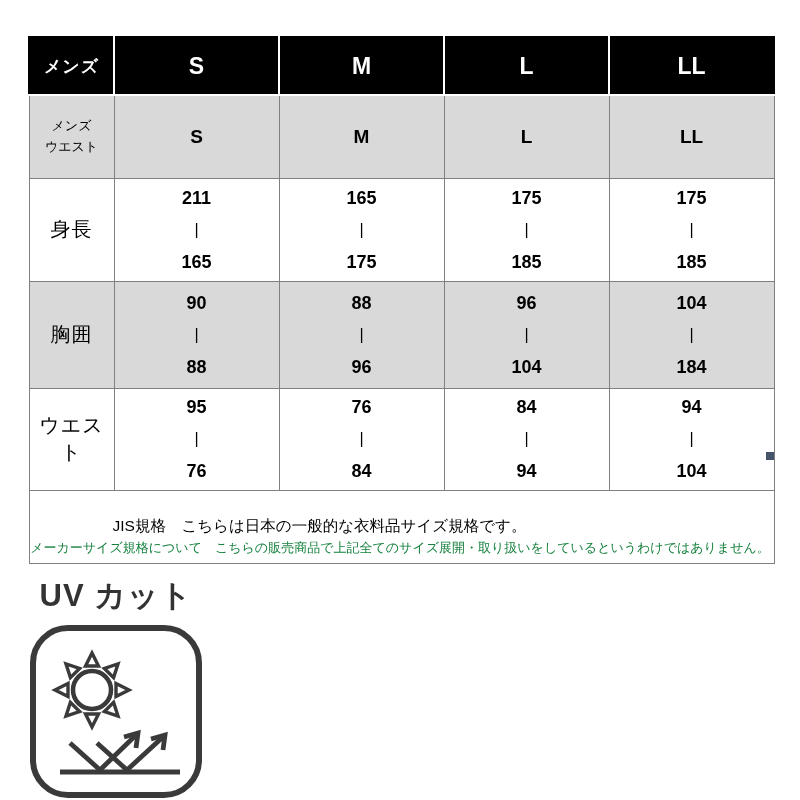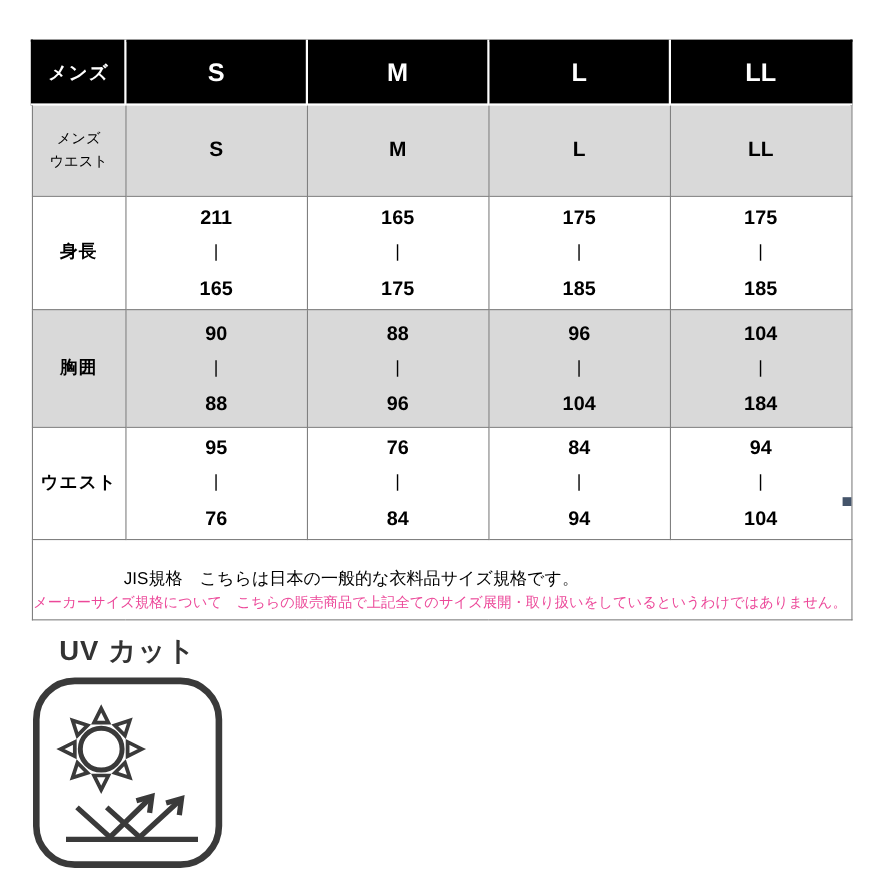--- a/index.html
+++ b/index.html
@@ -22,35 +22,35 @@
   thead th:last-child  { border-right:2px solid #000; }
   tr.h-header { height:58px; }
   tr.h-alias  { height:83px; }
   tr.h-height { height:103px; }
   tr.h-chest  { height:107px; }
   tr.h-waist  { height:102px; }
   tr.h-jis    { height:73px; }
   tr.gray td  { background:#d9d9d9; }
   th.corner   { font-size:17px; letter-spacing:1px; }
   th.size-col { font-size:23px; }
-  .row-label  { font-weight:bold; font-size:16px; letter-spacing:1px; }
+  .row-label  { font-weight:normal; font-size:20px; letter-spacing:1px; }
   .alias-lbl  { font-size:13px; line-height:1.6; }
   .alias-val  { font-size:19px; font-weight:bold; }
   .range span { display:block; line-height:32px; }
   .range .num { font-size:18px; font-weight:bold; }
   .range .sep { font-size:16px; font-weight:normal; }
   .jis-cell   { text-align:left !important; padding-left:83px !important; font-weight:normal; font-size:15.5px; }
   
   .maker-note {
     position:absolute; top:539px; left:0; width:800px;
-    text-align:center; font-size:13px; color:#ec4899;
+    text-align:center; font-size:13px; color:#15803d;
   }
   
   .uv-feature { position:absolute; left:30px; top:575px; width:172px; }
-  .uv-label { text-align:center; font-size:25px; font-weight:bold; color:#333; letter-spacing:1px; }
+  .uv-label { text-align:center; font-size:31px; font-weight:bold; color:#333; letter-spacing:1px; }
   .uv-box {
     margin-top:8px; width:172px; height:173px;
     border:6px solid #3a3a3a; border-radius:38px; background:#fff;
   }
   .uv-box svg { display:block; width:160px; height:161px; }
   
   .sel-handle { position:absolute; left:766px; top:452px; width:8px; height:8px; background:#44546a; }
 </style>
 </head>
 <body>

